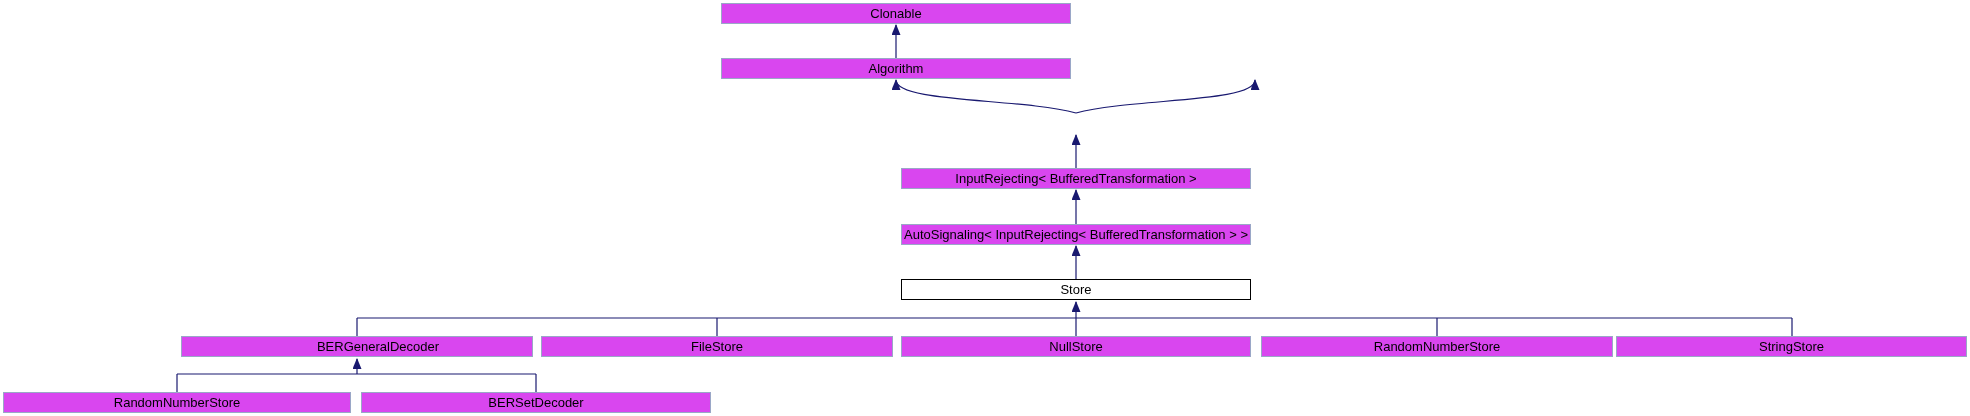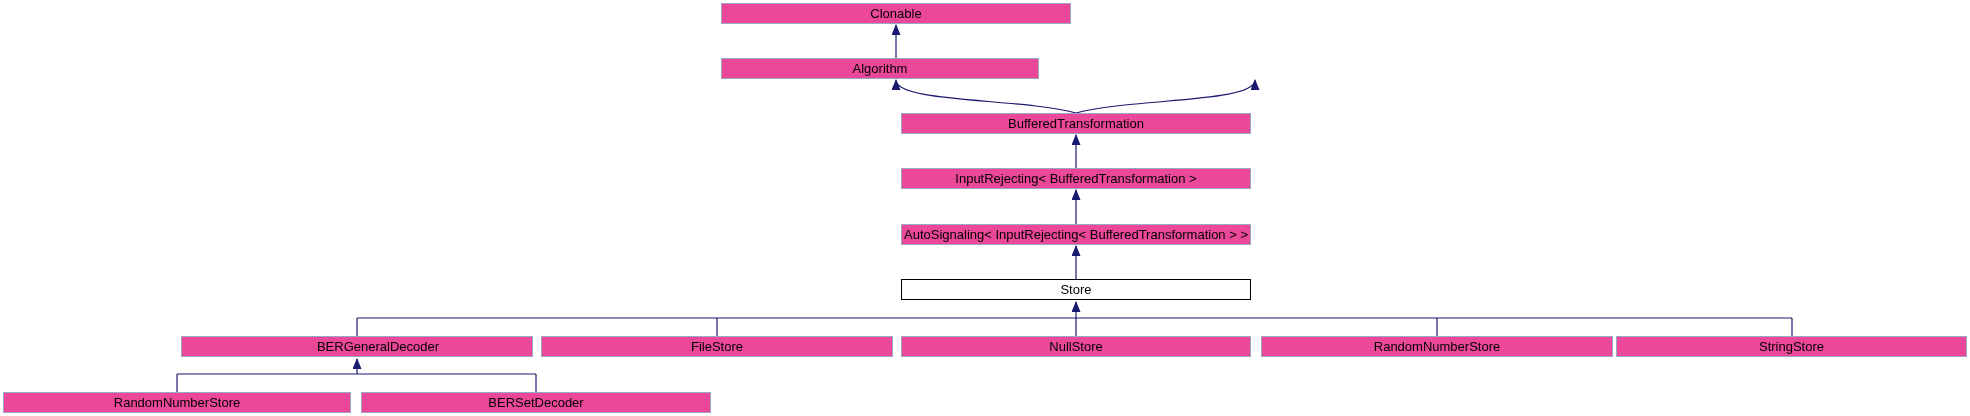--- a/index.html
+++ b/index.html
@@ -27,34 +27,34 @@
     fill: none;
   }
   .node {
     position: absolute;
     box-sizing: border-box;
     height: 21px;
     line-height: 19px;
     text-align: center;
     font-size: 13px;
     color: #000000;
-    background: #ec4899;
+    background: #d946ef;
     border: 1px solid #9aa7c7;
     white-space: nowrap;
     overflow: hidden;
     cursor: pointer;
   }
   .node.current {
     background: #ffffff;
     border: 1px solid #000000;
     cursor: default;
   }
   
   .n-clonable            { left: 721px;  top: 3px;   width: 350px; }
-  .n-algorithm           { left: 721px;  top: 58px;  width: 318px; }
+  .n-algorithm           { left: 721px;  top: 58px;  width: 350px; }
   .n-waitable            { left: 1080px; top: 58px;  width: 350px; }
   .n-buffered            { left: 901px;  top: 113px; width: 350px; }
   .n-inputrejecting      { left: 901px;  top: 168px; width: 350px; }
   .n-autosignaling       { left: 901px;  top: 224px; width: 350px; }
   .n-store               { left: 901px;  top: 279px; width: 350px; }
   .n-bergeneraldecoder   { left: 181px;  top: 336px; width: 352px; padding-left: 42px; }
   .n-filestore           { left: 541px;  top: 336px; width: 352px; }
   .n-nullstore           { left: 901px;  top: 336px; width: 350px; }
   .n-randomnumberstore   { left: 1261px; top: 336px; width: 352px; }
   .n-stringstore         { left: 1616px; top: 336px; width: 351px; }
@@ -97,21 +97,20 @@
     <line class="edge" x1="177" y1="374" x2="536" y2="374"></line>
     <line class="edge" x1="177" y1="392" x2="177" y2="374"></line>
     <line class="edge" x1="536" y1="392" x2="536" y2="374"></line>
   </svg>
 
   <div class="node n-clonable">Clonable</div>
 
   <div class="node n-algorithm">Algorithm</div>
 
 
-  <div class="node n-buffered">BufferedTransformation</div>
 
   <div class="node n-inputrejecting">InputRejecting&lt; BufferedTransformation &gt;</div>
 
   <div class="node n-autosignaling">AutoSignaling&lt; InputRejecting&lt; BufferedTransformation &gt; &gt;</div>
 
   <div class="node n-store current">Store</div>
 
   <div class="node n-bergeneraldecoder">BERGeneralDecoder</div>
 
   <div class="node n-filestore">FileStore</div>

